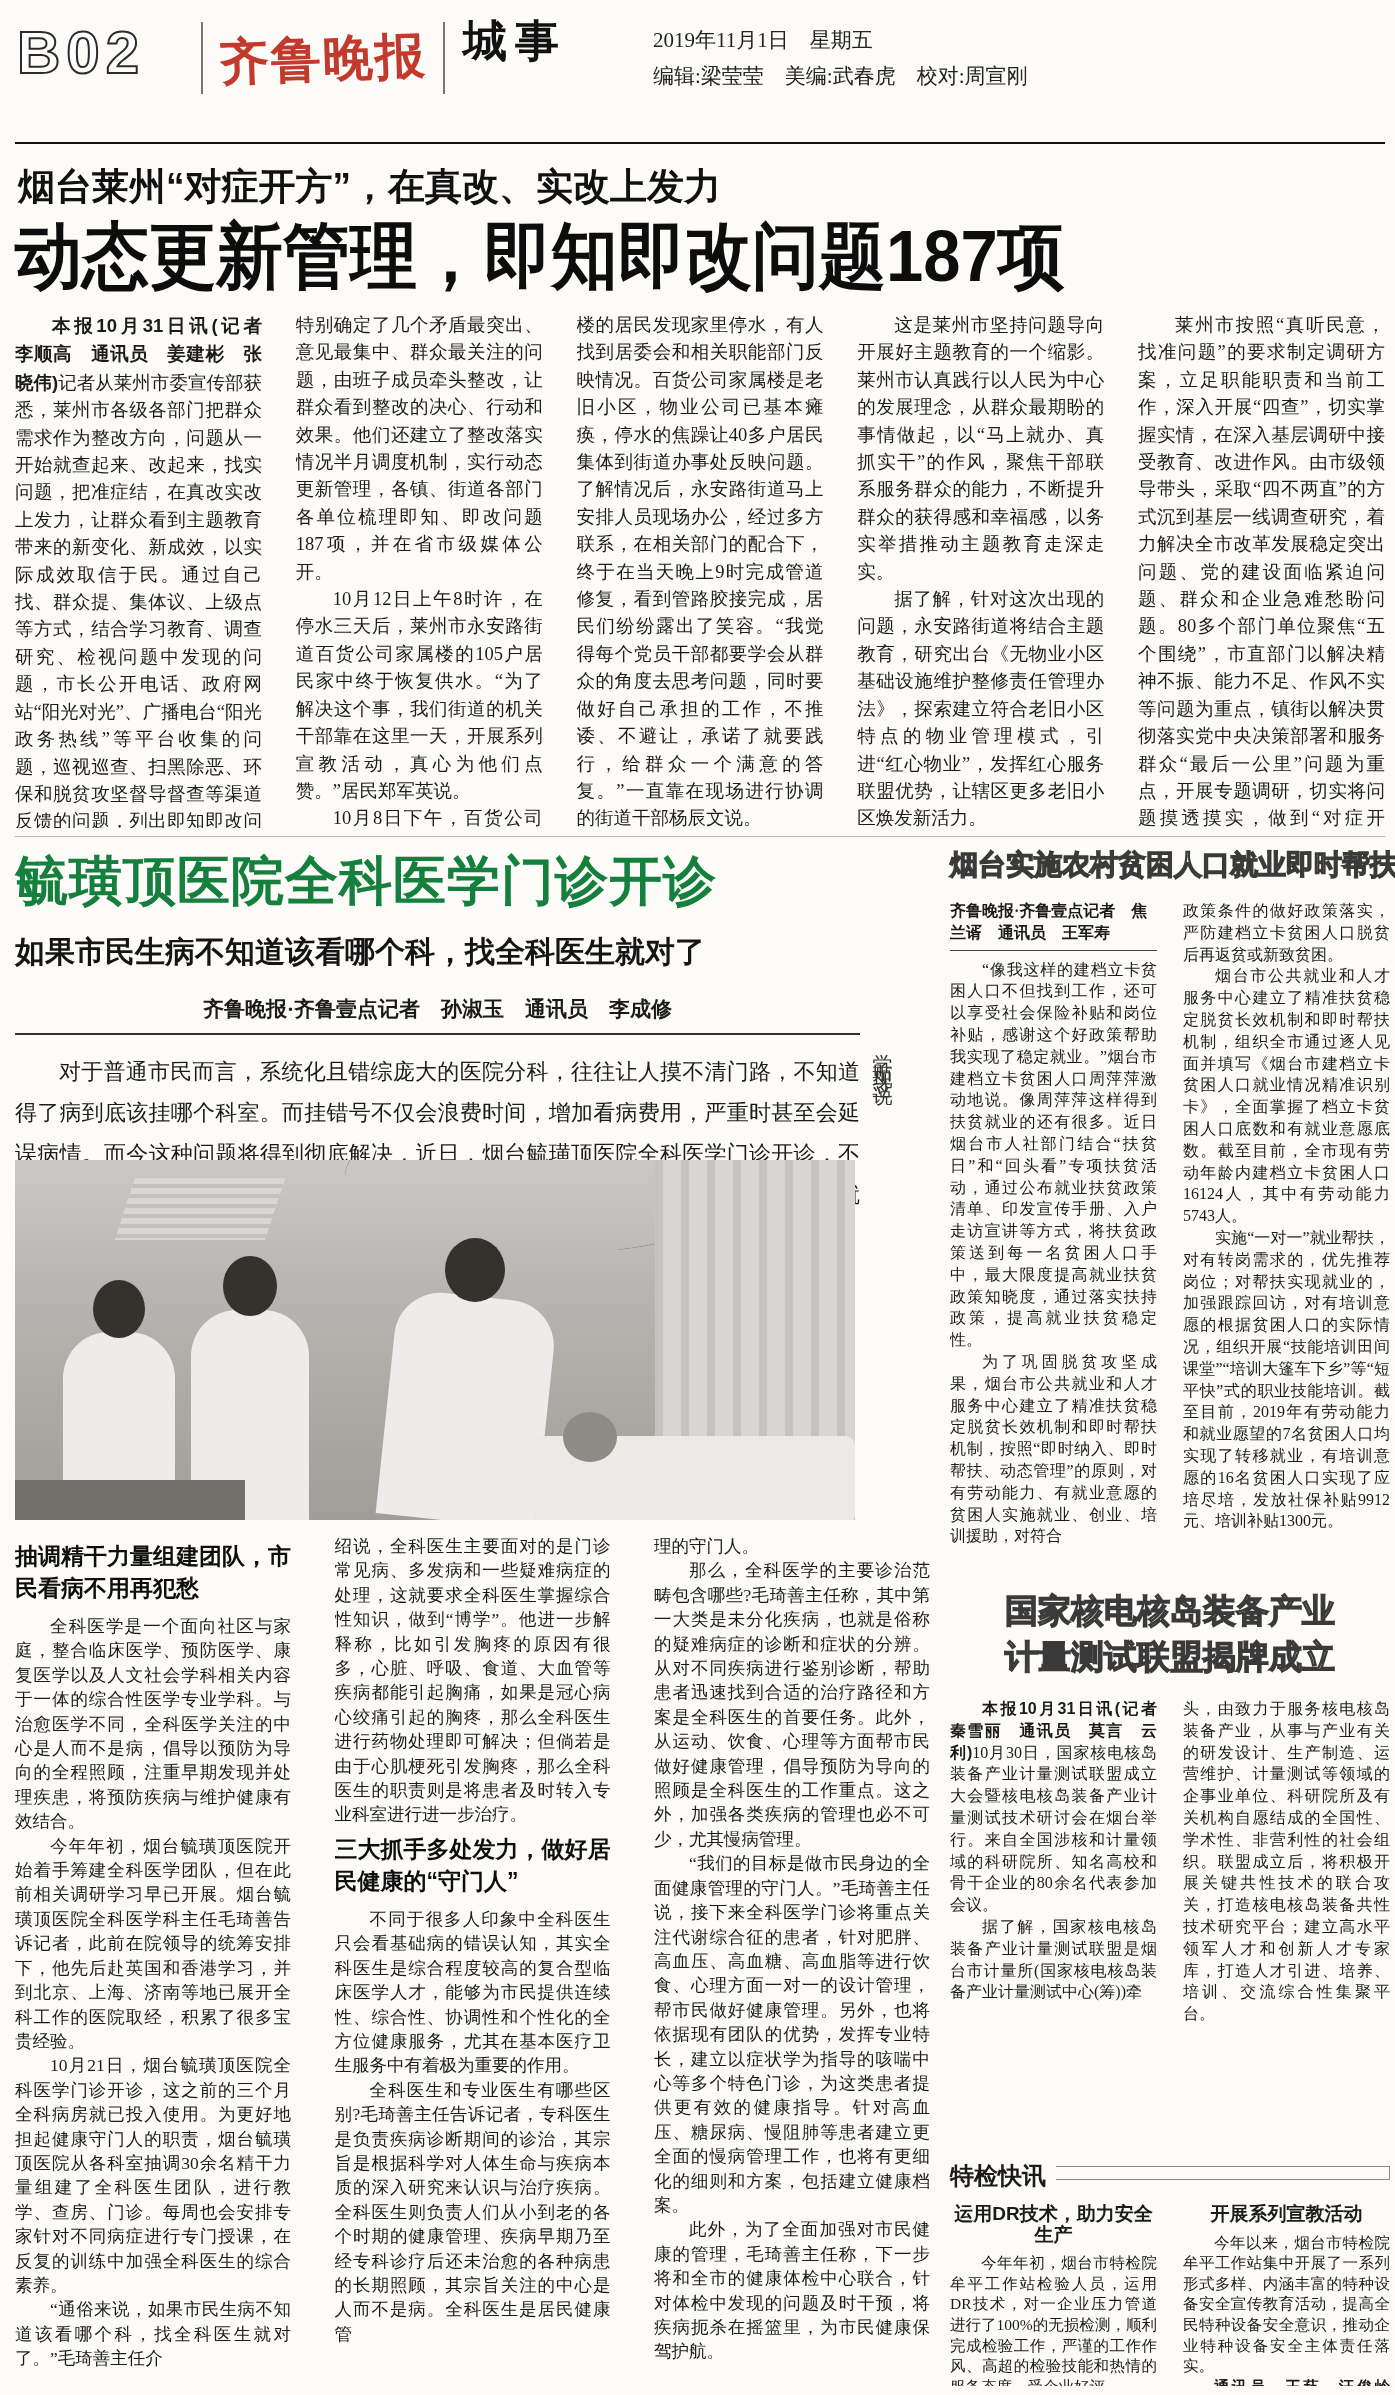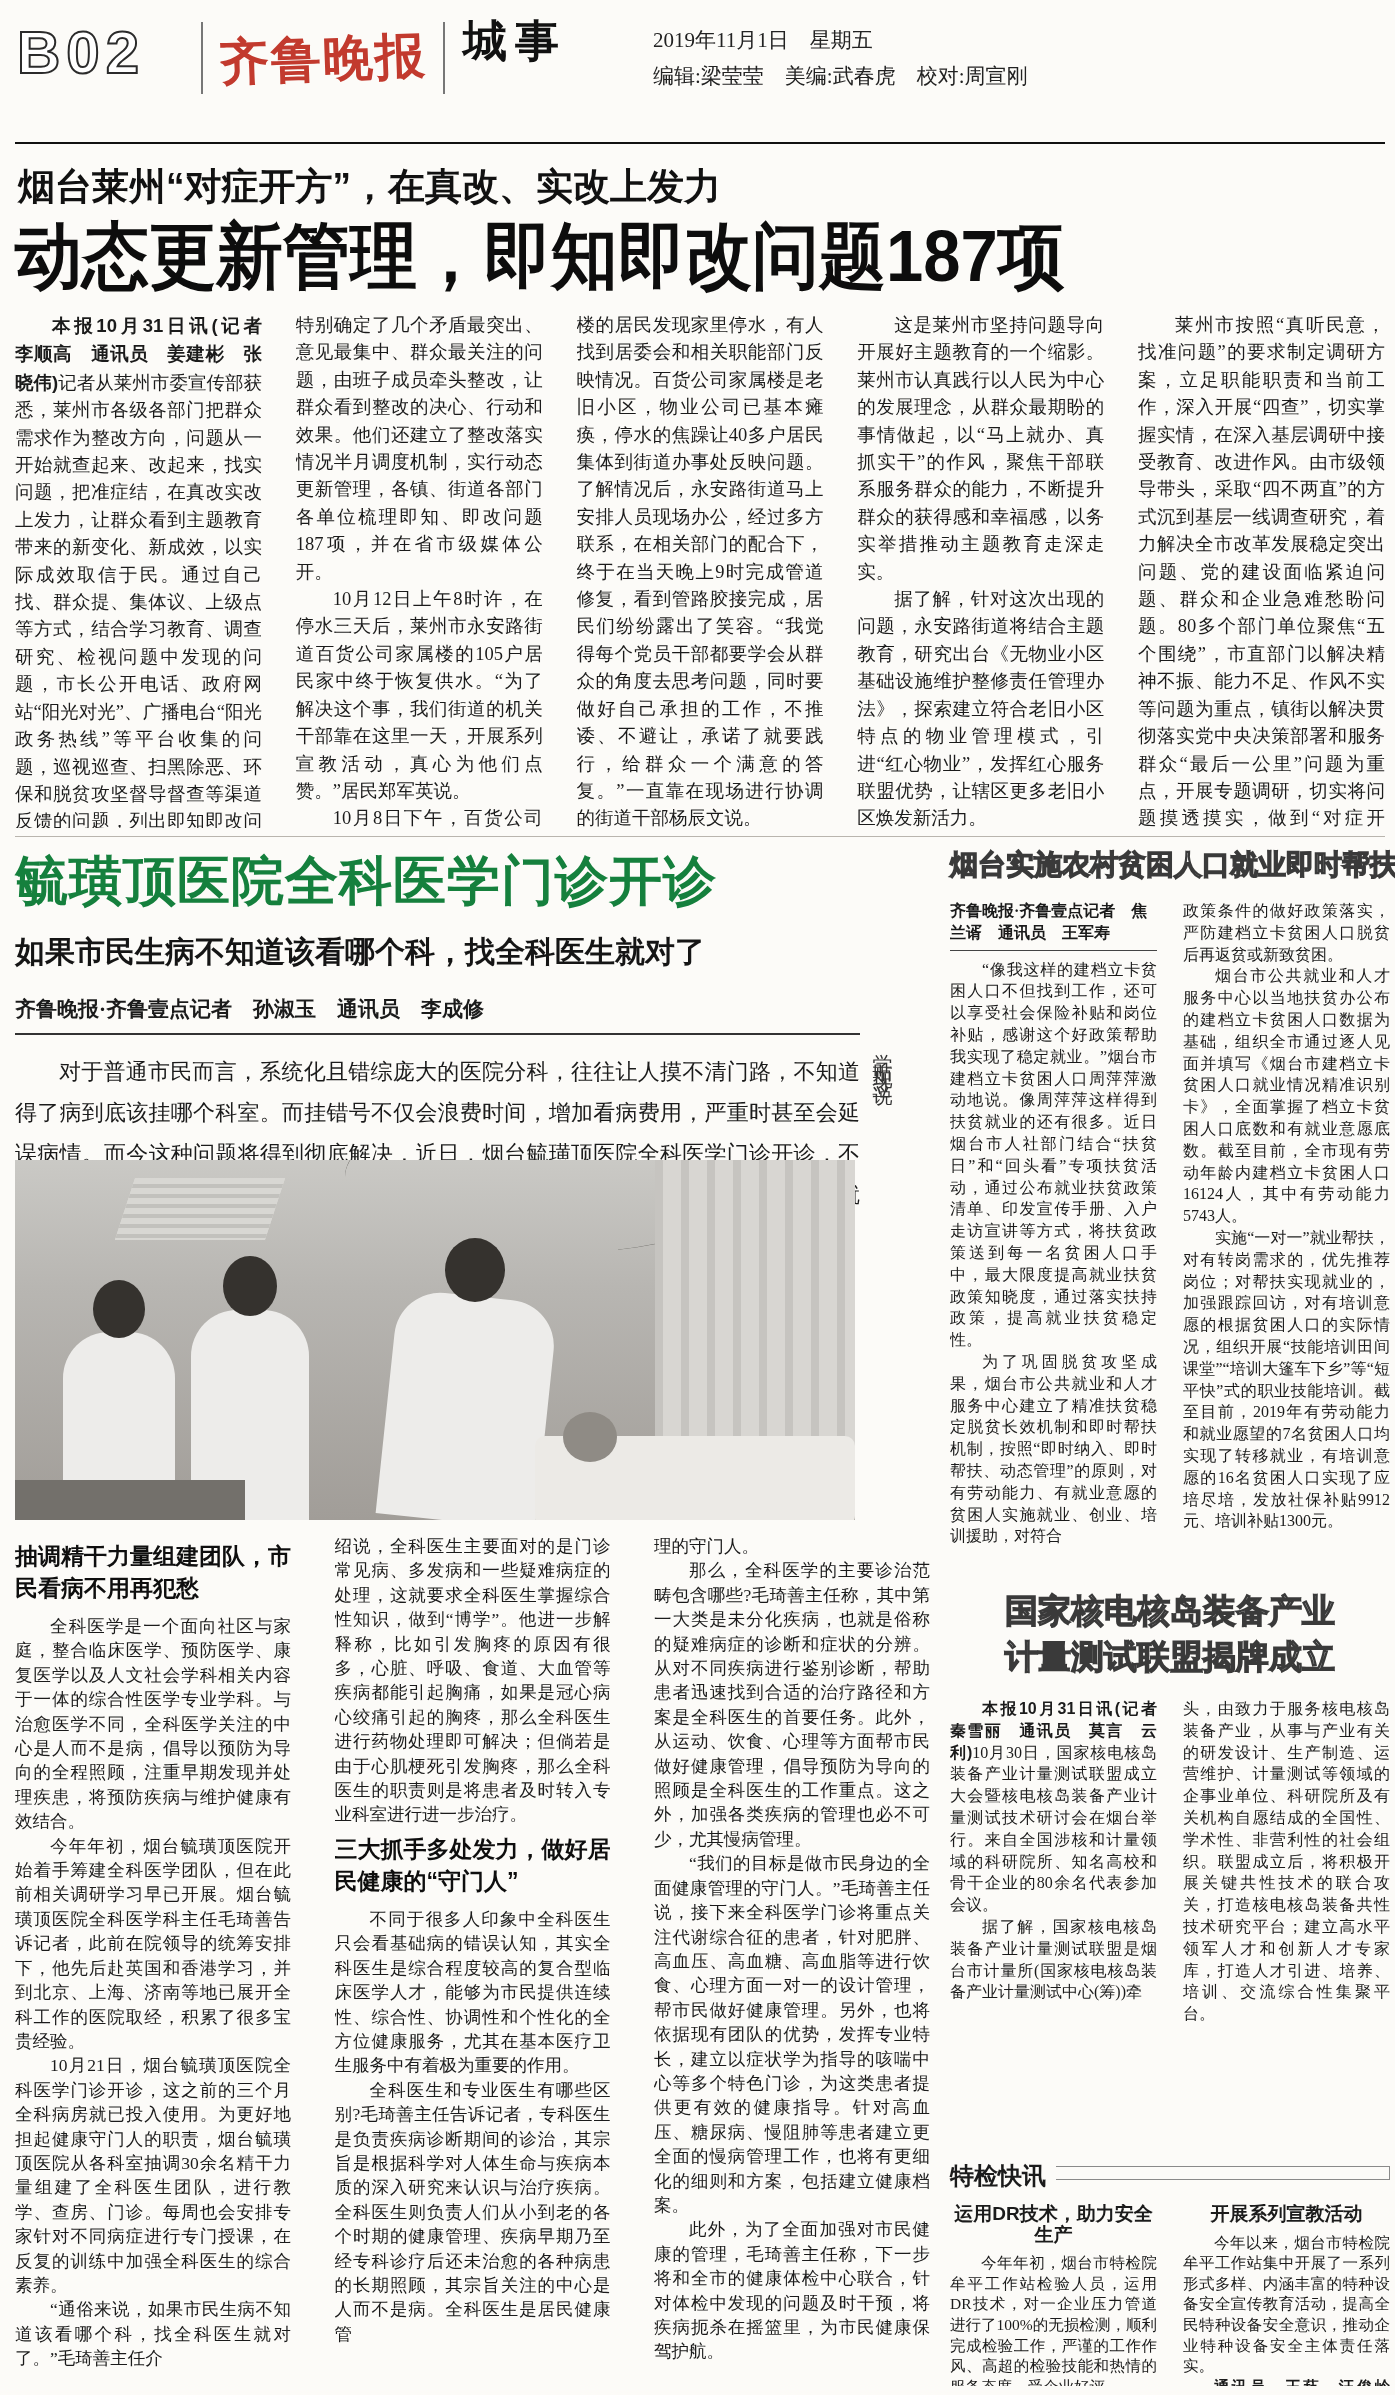--- a/index.html
+++ b/index.html
@@ -32,21 +32,21 @@
   p{margin:0;text-align:justify;}
   .ind{text-indent:2em;}
   .midrule{position:absolute;left:15px;top:836px;width:1370px;height:1px;background:#b9b5ae;}
   
   .a2{position:absolute;left:15px;top:846px;width:915px;}
   .a2-title{font-family:Liberation Serif, serif;font-size:53px;font-weight:900;
       color:#15803d;letter-spacing:1px;}
   .a2-sub{margin-top:14px;font-family:"Liberation Sans",sans-serif;font-size:30px;
       font-weight:700;color:#151515;}
   .a2-byline{margin-top:22px;width:845px;font-size:21px;font-weight:700;
-      border-bottom:2px solid #333;padding-bottom:10px;}
+      border-bottom:2px solid #333;padding-bottom:10px;text-align:center;}
   .a2-intro{margin-top:16px;width:845px;font-size:22px;line-height:41px;text-align:justify;}
   .photo{position:absolute;left:0px;top:314px;width:840px;height:360px;
       background:linear-gradient(180deg,#cac9c5 0%,#b8b6b2 35%,#a19d98 100%);overflow:hidden;}
   .vent{position:absolute;left:110px;top:18px;width:150px;height:62px;background:#dddcd8;
       transform:skewX(-18deg);
       background-image:repeating-linear-gradient(180deg,#d8d7d3 0 6px,#c2c1bd 6px 10px);}
   .curtain{position:absolute;left:330px;top:-60px;width:420px;height:150px;
       border:3px solid #5c5a56;border-radius:50%;border-left:none;border-bottom:none;
       background:transparent;}
   .fig-head{position:absolute;border-radius:50%;background:#35322e;}
@@ -184,21 +184,21 @@
 
     <div class="hollow-title jobs-title">烟台实施农村贫困人口就业即时帮扶</div>
     <div class="rail-cols" style="margin-top:16px;">
       <div class="railcol" style="height:654px;">
         <div class="jobs-byline">齐鲁晚报·齐鲁壹点记者　焦兰谞　通讯员　王军寿</div>
         <p class="ind">“像我这样的建档立卡贫困人口不但找到工作，还可以享受社会保险补贴和岗位补贴，感谢这个好政策帮助我实现了稳定就业。”烟台市建档立卡贫困人口周萍萍激动地说。像周萍萍这样得到扶贫就业的还有很多。近日烟台市人社部门结合“扶贫日”和“回头看”专项扶贫活动，通过公布就业扶贫政策清单、印发宣传手册、入户走访宣讲等方式，将扶贫政策送到每一名贫困人口手中，最大限度提高就业扶贫政策知晓度，通过落实扶持政策，提高就业扶贫稳定性。</p>
         <p class="ind">为了巩固脱贫攻坚成果，烟台市公共就业和人才服务中心建立了精准扶贫稳定脱贫长效机制和即时帮扶机制，按照“即时纳入、即时帮扶、动态管理”的原则，对有劳动能力、有就业意愿的贫困人实施就业、创业、培训援助，对符合</p>
       </div>
       <div class="railcol" style="height:654px;">
         <p>政策条件的做好政策落实，严防建档立卡贫困人口脱贫后再返贫或新致贫困。</p>
-        <p class="ind">烟台市公共就业和人才服务中心以当地扶贫办公布的建档立卡贫困人口数据为基础，组织全市通过逐人见面并填写《烟台市建档立卡贫困人口就业情况精准识别卡》，全面掌握了档立卡贫困人口底数和有就业意愿底数。截至目前，全市现有劳动年龄内建档立卡贫困人口16124人，其中有劳动能力5743人。</p>
+        <p class="ind">烟台市公共就业和人才服务中心建立了精准扶贫稳定脱贫长效机制和即时帮扶机制，组织全市通过逐人见面并填写《烟台市建档立卡贫困人口就业情况精准识别卡》，全面掌握了档立卡贫困人口底数和有就业意愿底数。截至目前，全市现有劳动年龄内建档立卡贫困人口16124人，其中有劳动能力5743人。</p>
         <p class="ind">实施“一对一”就业帮扶，对有转岗需求的，优先推荐岗位；对帮扶实现就业的，加强跟踪回访，对有培训意愿的根据贫困人口的实际情况，组织开展“技能培训田间课堂”“培训大篷车下乡”等“短平快”式的职业技能培训。截至目前，2019年有劳动能力和就业愿望的7名贫困人口均实现了转移就业，有培训意愿的16名贫困人口实现了应培尽培，发放社保补贴9912元、培训补贴1300元。</p>
       </div>
     </div>
 
     <div class="hollow-title nuc-title">
       <div>国家核电核岛装备产业</div>
       <div>计量测试联盟揭牌成立</div>
     </div>
     <div class="rail-cols" style="margin-top:18px;">
       <div class="railcol" style="height:436px;">

